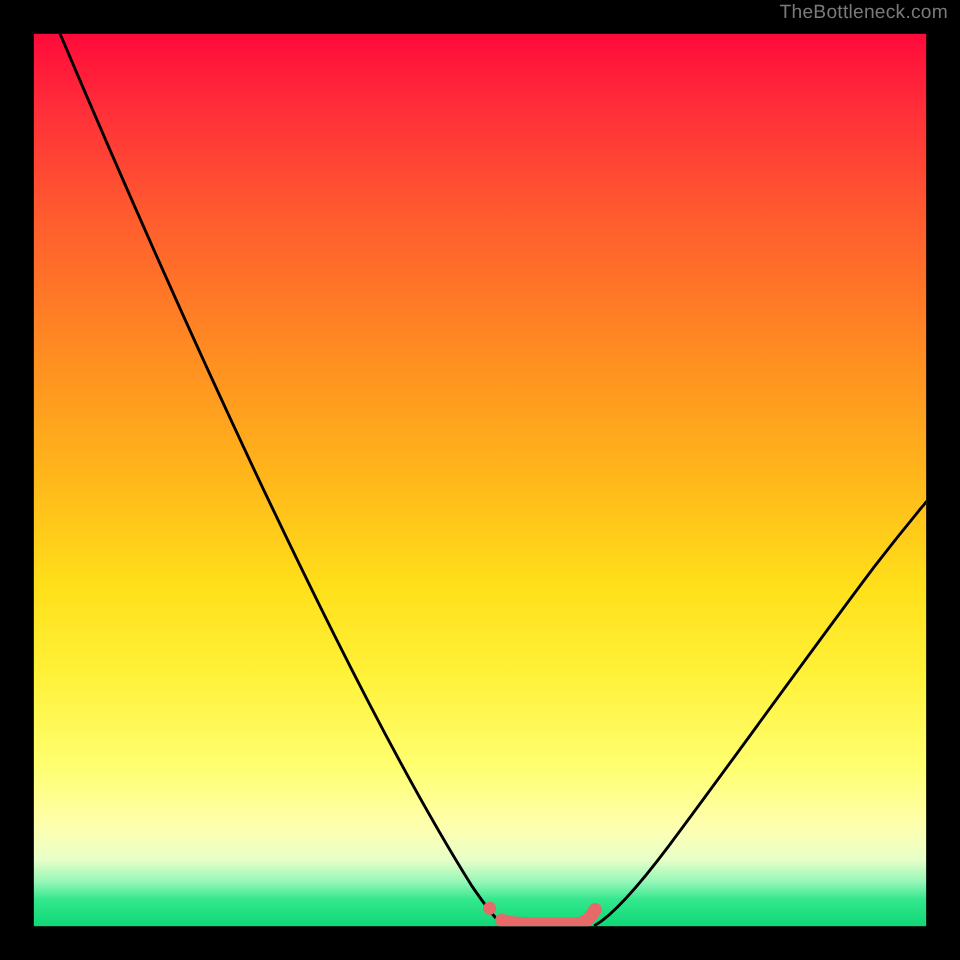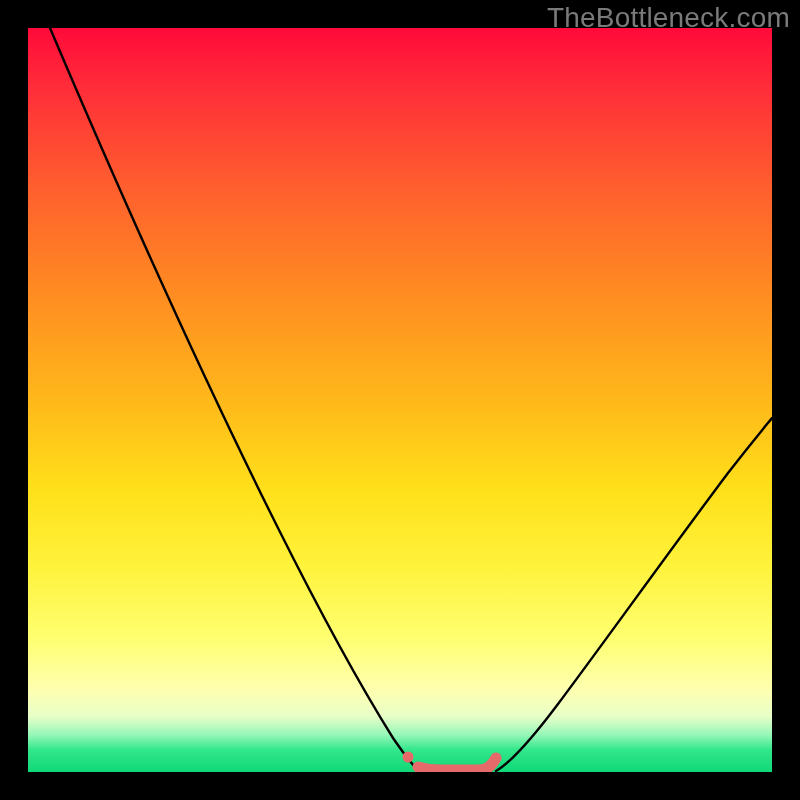--- a/index.html
+++ b/index.html
@@ -50,21 +50,21 @@
     position: absolute;
     left: 0; top: 0;
     width: 744px;
     height: 744px;
   }
   .watermark {
     position: absolute;
     top: 2px;
     right: 10px;
     color: #7a7a7a;
-    font-size: 28px;
+    font-size: 16px;
     font-weight: 500;
     letter-spacing: 0.2px;
     user-select: none;
   }
 </style>
 </head>
 <body>
 
 <div class="frame">
   <div class="watermark">TheBottleneck.com</div>

